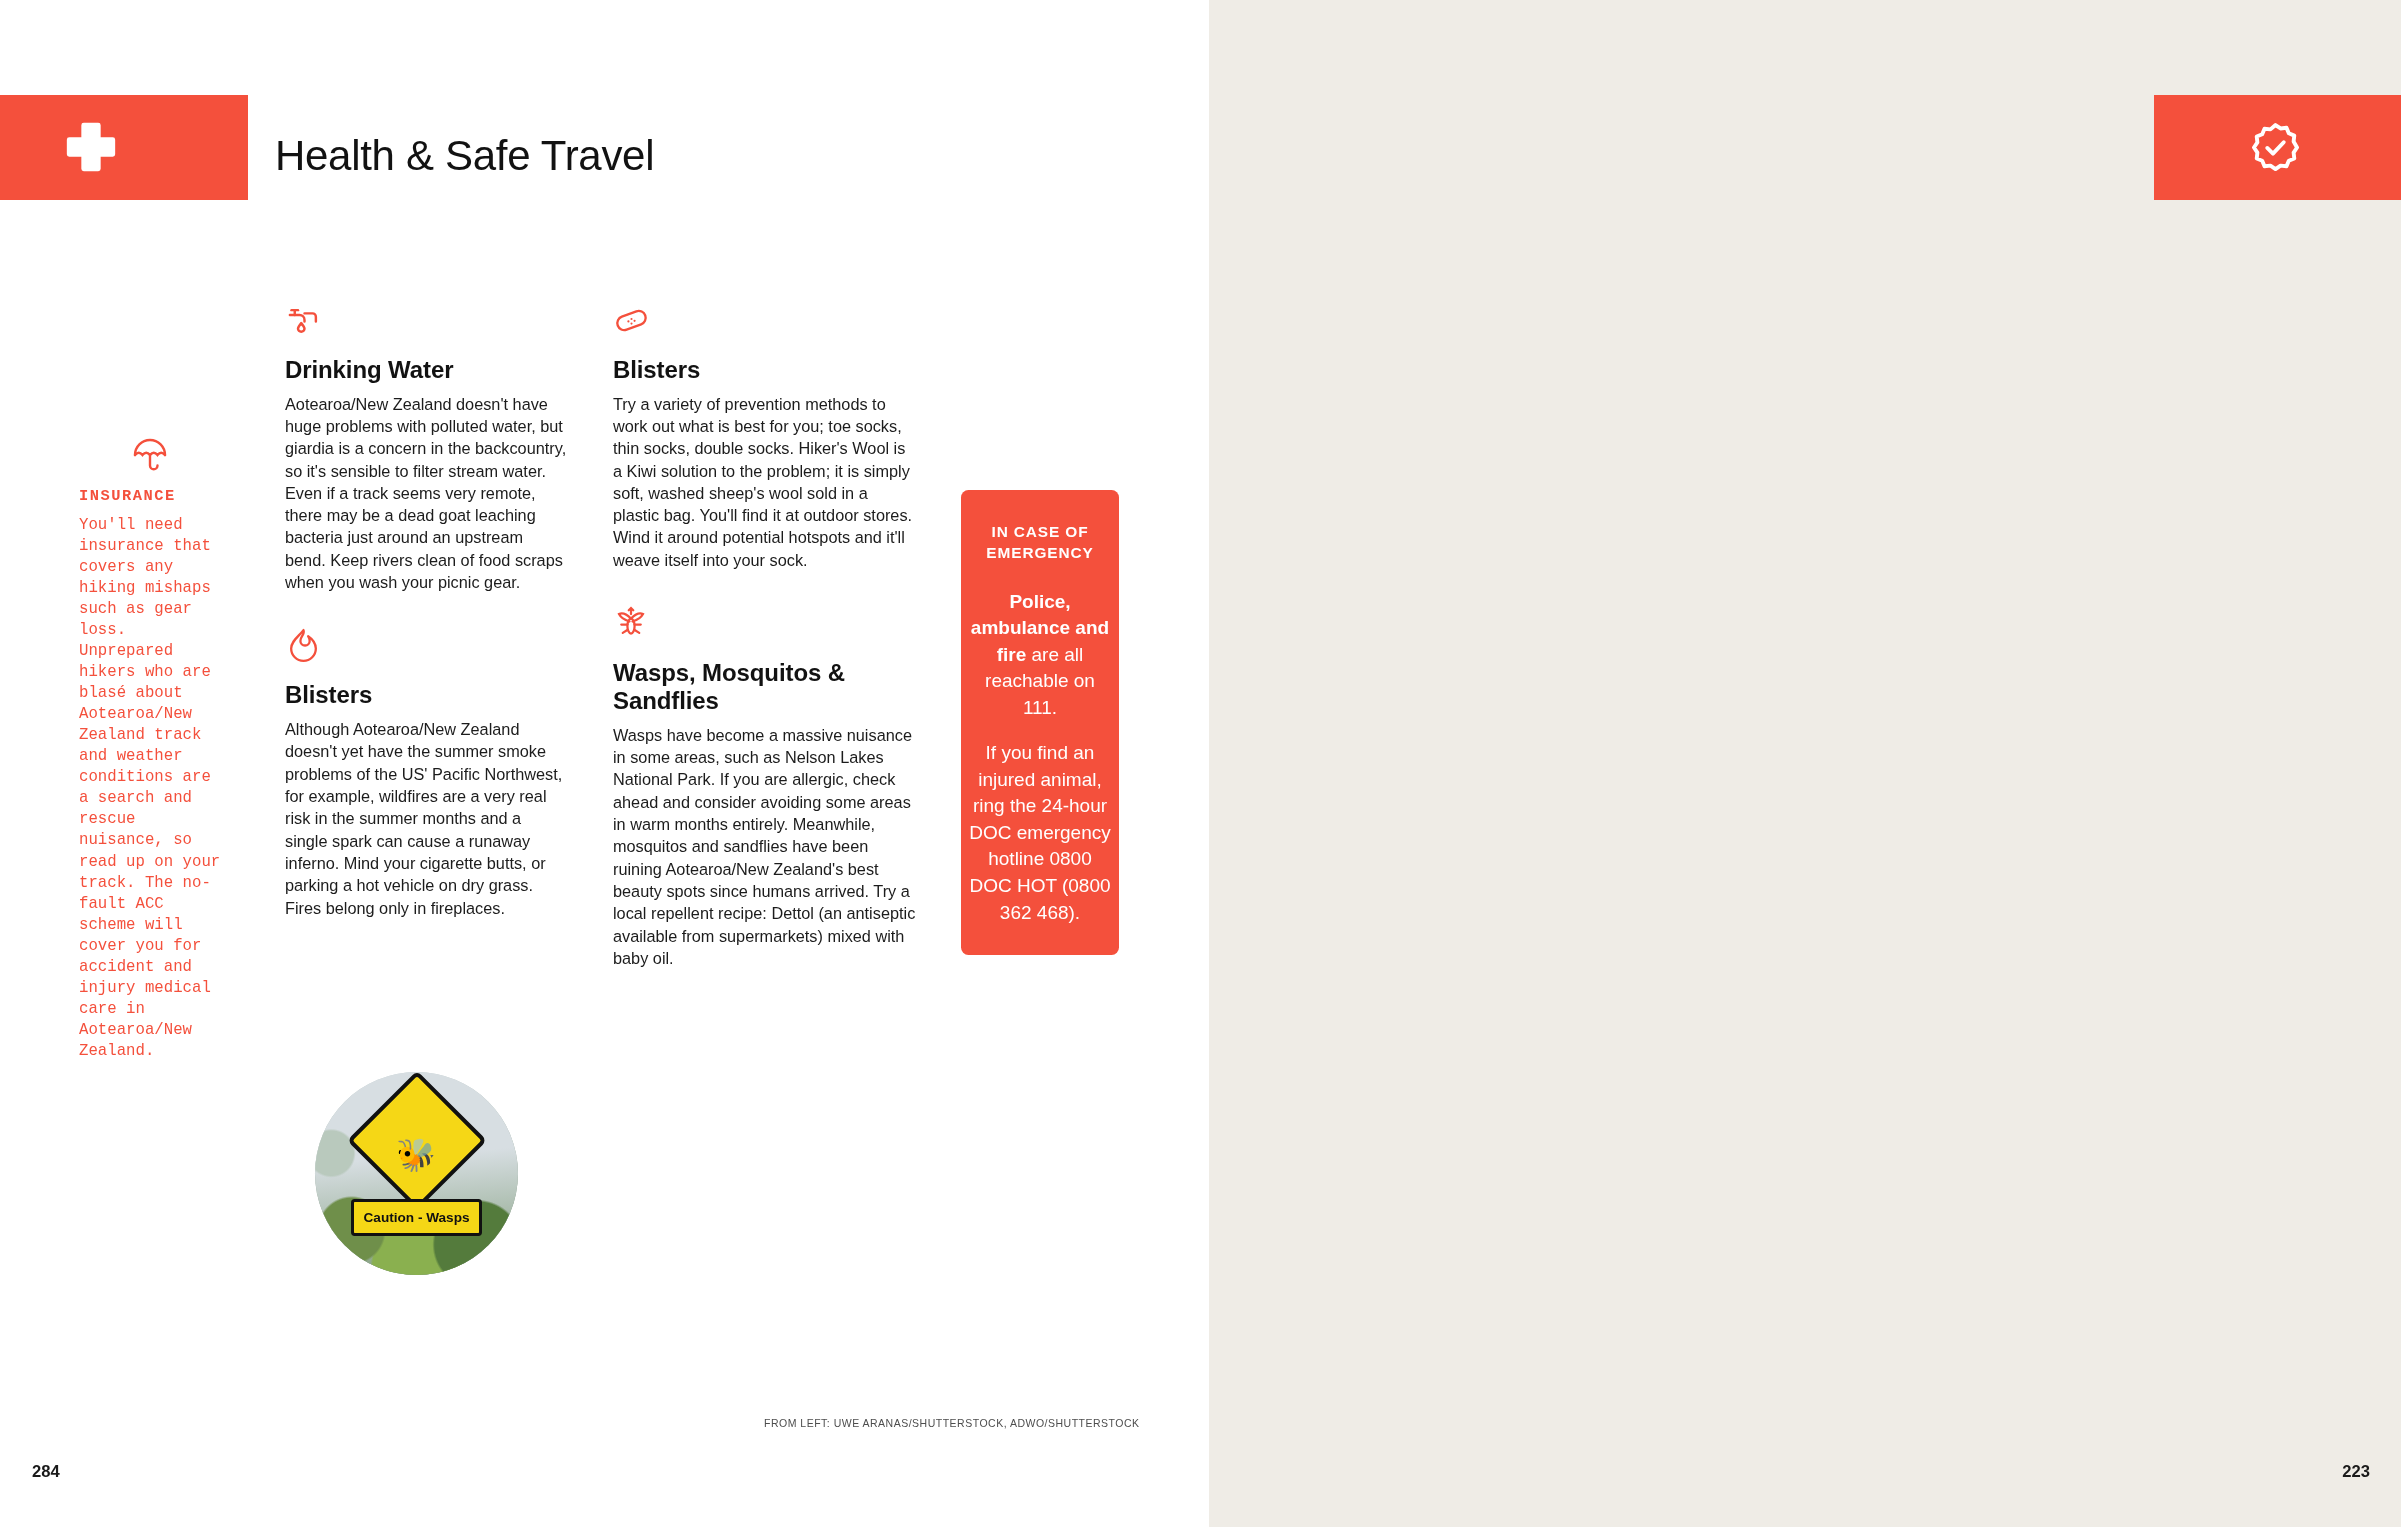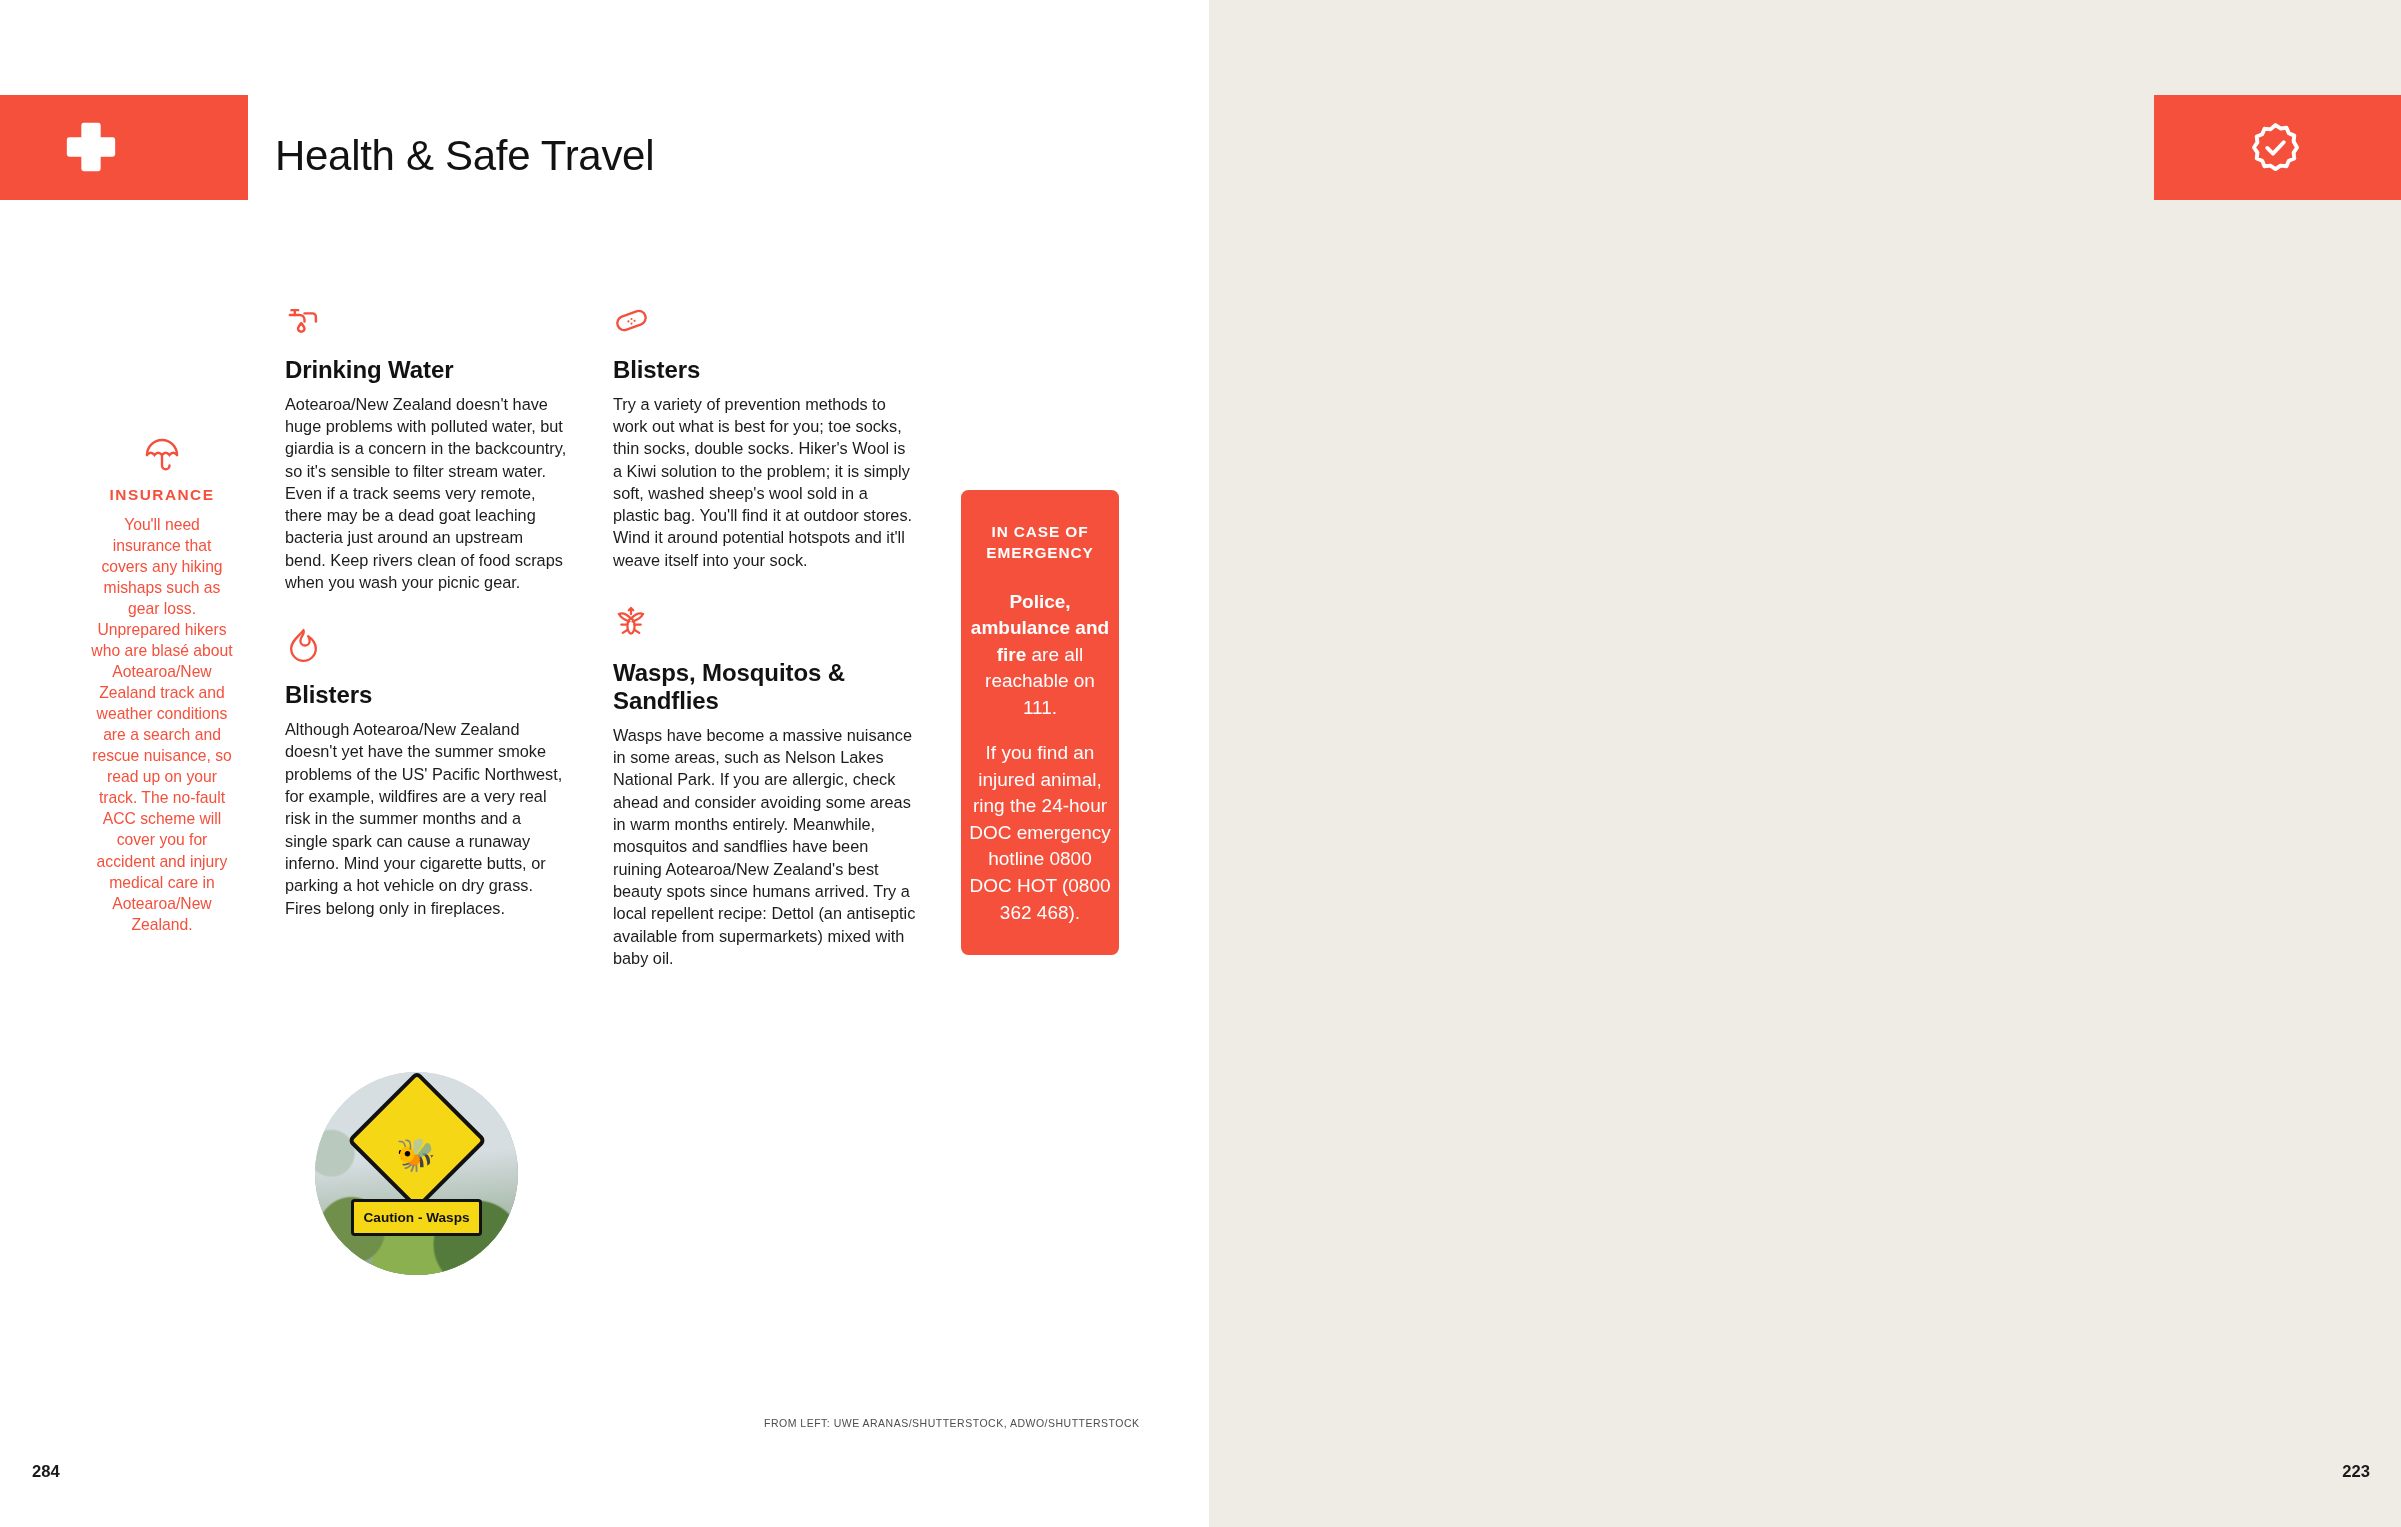--- a/index.html
+++ b/index.html
@@ -40,22 +40,23 @@
 
   .page-title {
     position: absolute;
     font-size: 42px; font-weight: 400; letter-spacing: -0.3px;
     color: #121212;
   }
   #title-left { left: 275px; top: 132px; }
 
   
   .insurance {
-    position: absolute; left: 91px; top: 437px; width: 142px;
-    text-align: center;
+    position: absolute; left: 79px; top: 437px; width: 142px;
+    text-align: left;
+    font-family: Liberation Mono, monospace;
   }
   .insurance .ins-icon { margin: 0 auto 11px; width: 36px; color: #f4503c; }
   .ins-head {
     font-size: 15.4px; font-weight: 700; letter-spacing: 1.5px;
     color: #f4503c; margin-bottom: 10px;
   }
   .ins-body { font-size: 15.7px; line-height: 1.34; color: #f4503c; }
 
   
   .col { position: absolute; }

